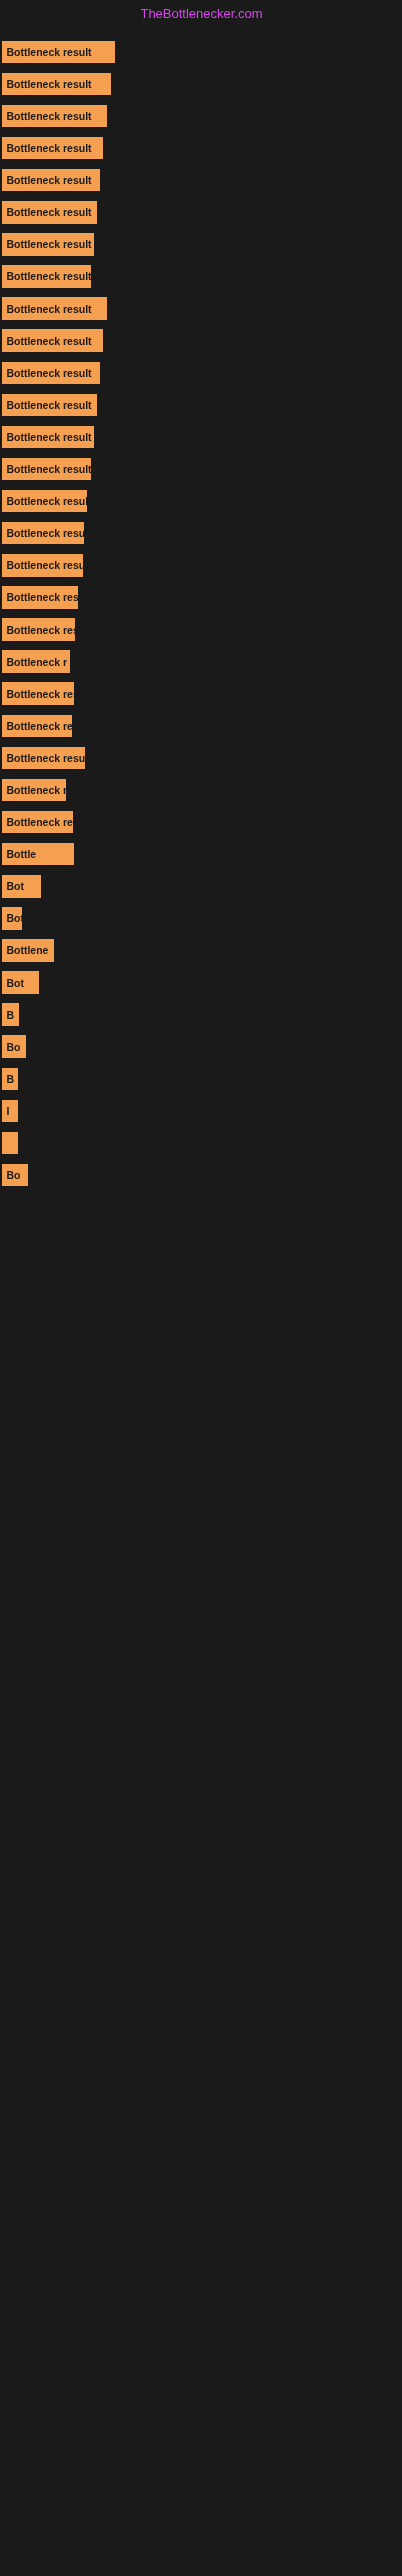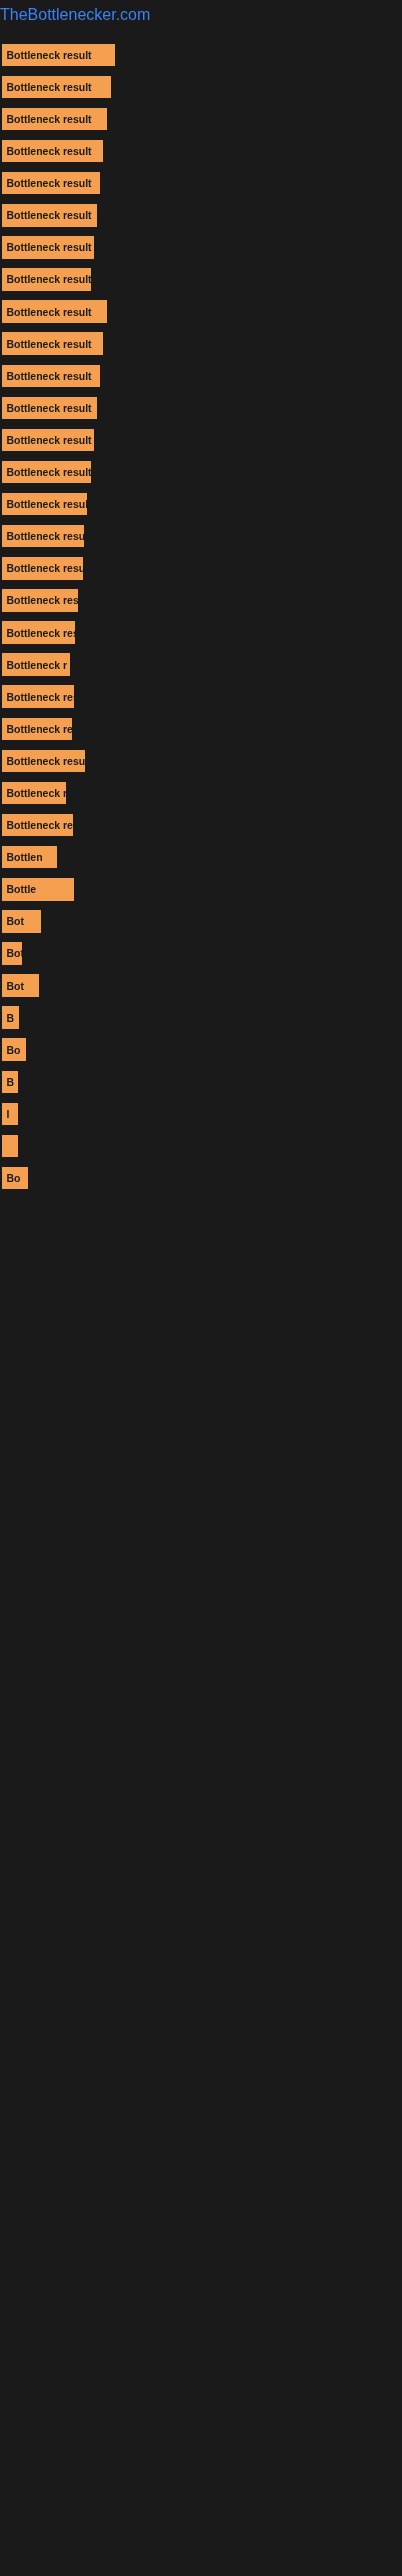--- a/index.html
+++ b/index.html
@@ -8,22 +8,23 @@
       box-sizing: border-box;
     }
     body {
       width: 403px;
       min-height: 2576px;
       background-color: #1a1a1a;
       font-family: Arial, sans-serif;
       position: relative;
     }
     .site-title {
-      color: #3b82f6;
-      font-size: 16px;
+      text-align: center;
+      color: #d946ef;
+      font-size: 13px;
       padding: 6.4px 0;
       background-color: #1a1a1a;
     }
     .bars-container {
       padding: 8px 0;
     }
     .bar-row {
       display: flex;
       align-items: center;
       margin-bottom: 0px;
@@ -170,40 +171,40 @@
       <div class="bar" style="width: 64px;">
         <span class="bar-label">Bottleneck r</span>
       </div>
     </div>
     <div class="bar-row">
       <div class="bar" style="width: 71px;">
         <span class="bar-label">Bottleneck resu</span>
       </div>
     </div>
     <div class="bar-row">
-      <div class="bar" style="width: 55px;">
-        <span class="bar-label">Bottlen</span>
-      </div>
-    </div>
-    <div class="bar-row">
       <div class="bar" style="width: 72px;">
         <span class="bar-label">Bottle</span>
       </div>
     </div>
     <div class="bar-row">
       <div class="bar" style="width: 39px;">
         <span class="bar-label">Bot</span>
       </div>
     </div>
     <div class="bar-row">
       <div class="bar" style="width: 20px;">
         <span class="bar-label">Bottl</span>
       </div>
     </div>
     <div class="bar-row">
+      <div class="bar" style="width: 52px;">
+        <span class="bar-label">Bottlene</span>
+      </div>
+    </div>
+    <div class="bar-row">
       <div class="bar" style="width: 37px;">
         <span class="bar-label">Bot</span>
       </div>
     </div>
     <div class="bar-row">
       <div class="bar" style="width: 17.7px;">
         <span class="bar-label">B</span>
       </div>
     </div>
     <div class="bar-row">

